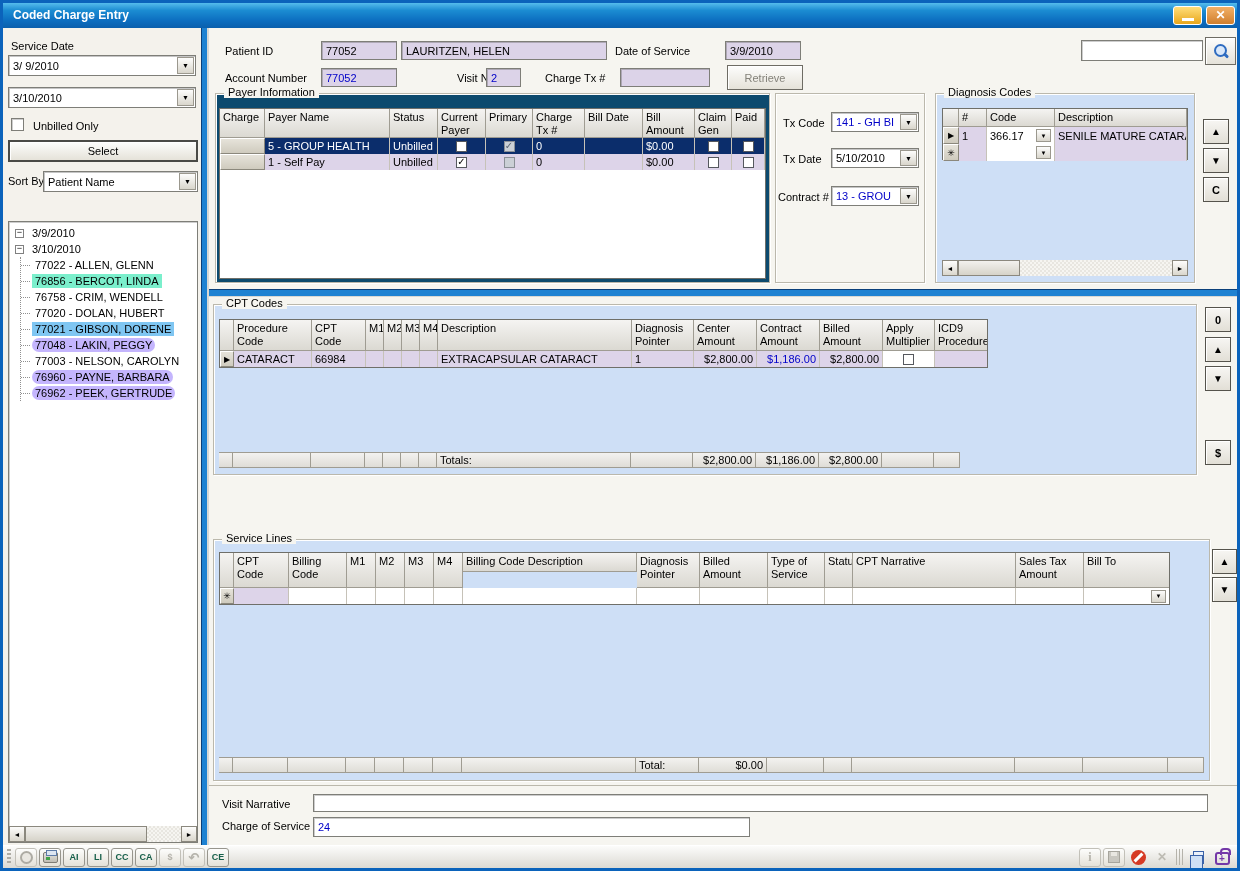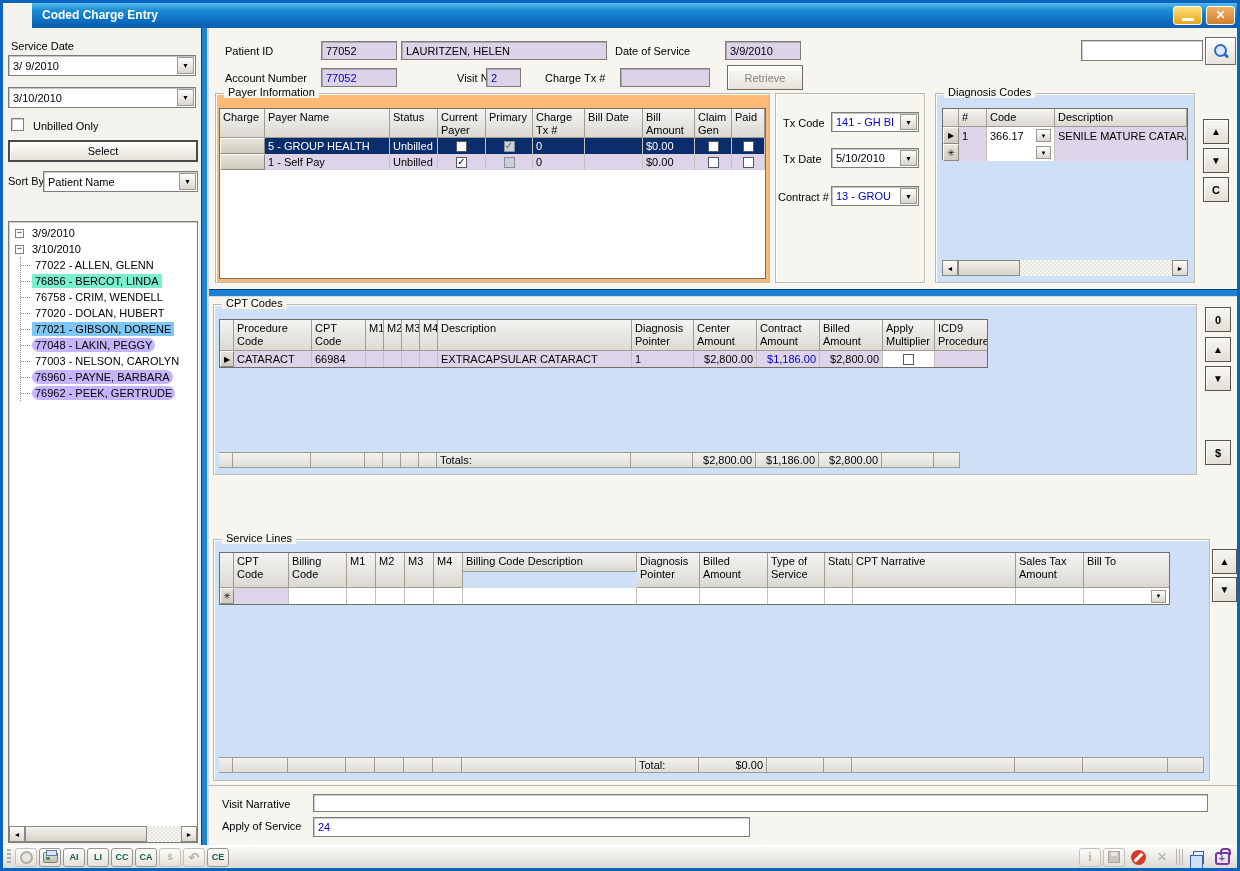--- a/index.html
+++ b/index.html
@@ -2,21 +2,21 @@
 <html><head>
 <meta charset="utf-8">
 <style>
   * { margin:0; padding:0; box-sizing:border-box; }
   body { width:1240px; height:871px; font-family:"Liberation Sans",sans-serif; font-size:11px; color:#000; background:#fff; }
   .win { position:relative; width:1240px; height:871px; border:3px solid #0B63BB; background:#F4F2EC; overflow:hidden; }
 
   
   .titlebar { position:absolute; left:0; top:0; right:0; height:25px;
     background:linear-gradient(180deg,#55BCEC 0%,#1B8CD2 30%,#0C6EC0 70%,#0A5FAD 100%);
-    color:#fff; font-weight:bold; font-size:12px; line-height:25px; padding-left:10px;margin-left:29px; }
+    color:#fff; font-weight:bold; font-size:12px; line-height:25px; padding-left:10px; }
   .cap-btn { position:absolute; top:3px; width:29px; height:19px; border:1px solid #fff; border-radius:3px;
     display:flex; align-items:center; justify-content:center; color:#fff; font-weight:bold; }
   .cap-min { right:35px; background:linear-gradient(#FFDE7A,#E8A61B); }
   .cap-min::after { content:""; width:12px; height:3px; background:#fff; margin-top:8px; }
   .cap-close { right:2px; background:linear-gradient(#F2B066,#D07F2E); font-size:12px; }
   .cap-close::after { content:"✕"; }
 
   
   .left { position:absolute; left:0; top:25px; width:196px; bottom:23px; background:#F4F2EC; }
   .lbl { position:absolute; white-space:nowrap; }
@@ -246,21 +246,21 @@
         <span></span>
       </div>
     <div class="btn" style="left:518px;top:37px;width:76px;height:25px">
       <span class="grayed">Retrieve</span>
     </div>
     <input class="ctl" style="left: 872px; top: 12px; width: 122px; height: 21px;" value="">
     <div class="btn" style="left:996px;top:9px;width:31px;height:28px">
         <span class="mag"></span>
       </div>
 
-    <div class="group" style="left:6px;top:65px;width:555px;height:190px;background:#fdba74">
+    <div class="group" style="left:6px;top:65px;width:555px;height:190px;background:#0c4a6e">
       <span class="gtitle">Payer Information</span>
       <div class="gridbox" style="left:3px;top:14px;width:547px;height:171px;background:#fff">
         <div class="thead">
           <div class="hc" style="width:45px;height:29px">Charge</div>
           <div class="hc" style="width:125px;height:29px">Payer Name</div>
           <div class="hc" style="width:48px;height:29px">Status</div>
           <div class="hc" style="width:48px;height:29px">Current Payer</div>
           <div class="hc" style="width:47px;height:29px">Primary</div>
           <div class="hc" style="width:52px;height:29px">Charge Tx #</div>
           <div class="hc" style="width:58px;height:29px">Bill Date</div>
@@ -545,21 +545,21 @@
         <div class="tc" style="width:85px"></div>
         <div class="tc" style="width:36px"></div>
       </div>
     </div>
     <div class="sq arr-up" style="left:1003px;top:521px;width:25px"></div>
     <div class="sq arr-dn" style="left:1003px;top:549px;width:25px"></div>
 
     <div style="position:absolute;left:0;right:0;top:757px;height:1px;background:#BBB8AC"></div>
     <span class="lbl" style="left:13px;top:770px">Visit Narrative</span>
     <input class="ctl" style="left: 104px; top: 766px; width: 895px; height: 18px;" value="">
-    <span class="lbl" style="left:13px;top:792px">Apply of Service</span>
+    <span class="lbl" style="left:13px;top:792px">Charge of Service</span>
     <input class="ctl blue" style="left: 104px; top: 789px; width: 437px; height: 20px; color: rgb(0, 0, 200);" value="24">
   </div>
 
   <div class="toolbar">
     <span class="grip"></span>
     <span class="tbtn gray">
         <span class="clockface"></span>
       </span>
     <span class="tbtn">
         <span class="printer"></span>

